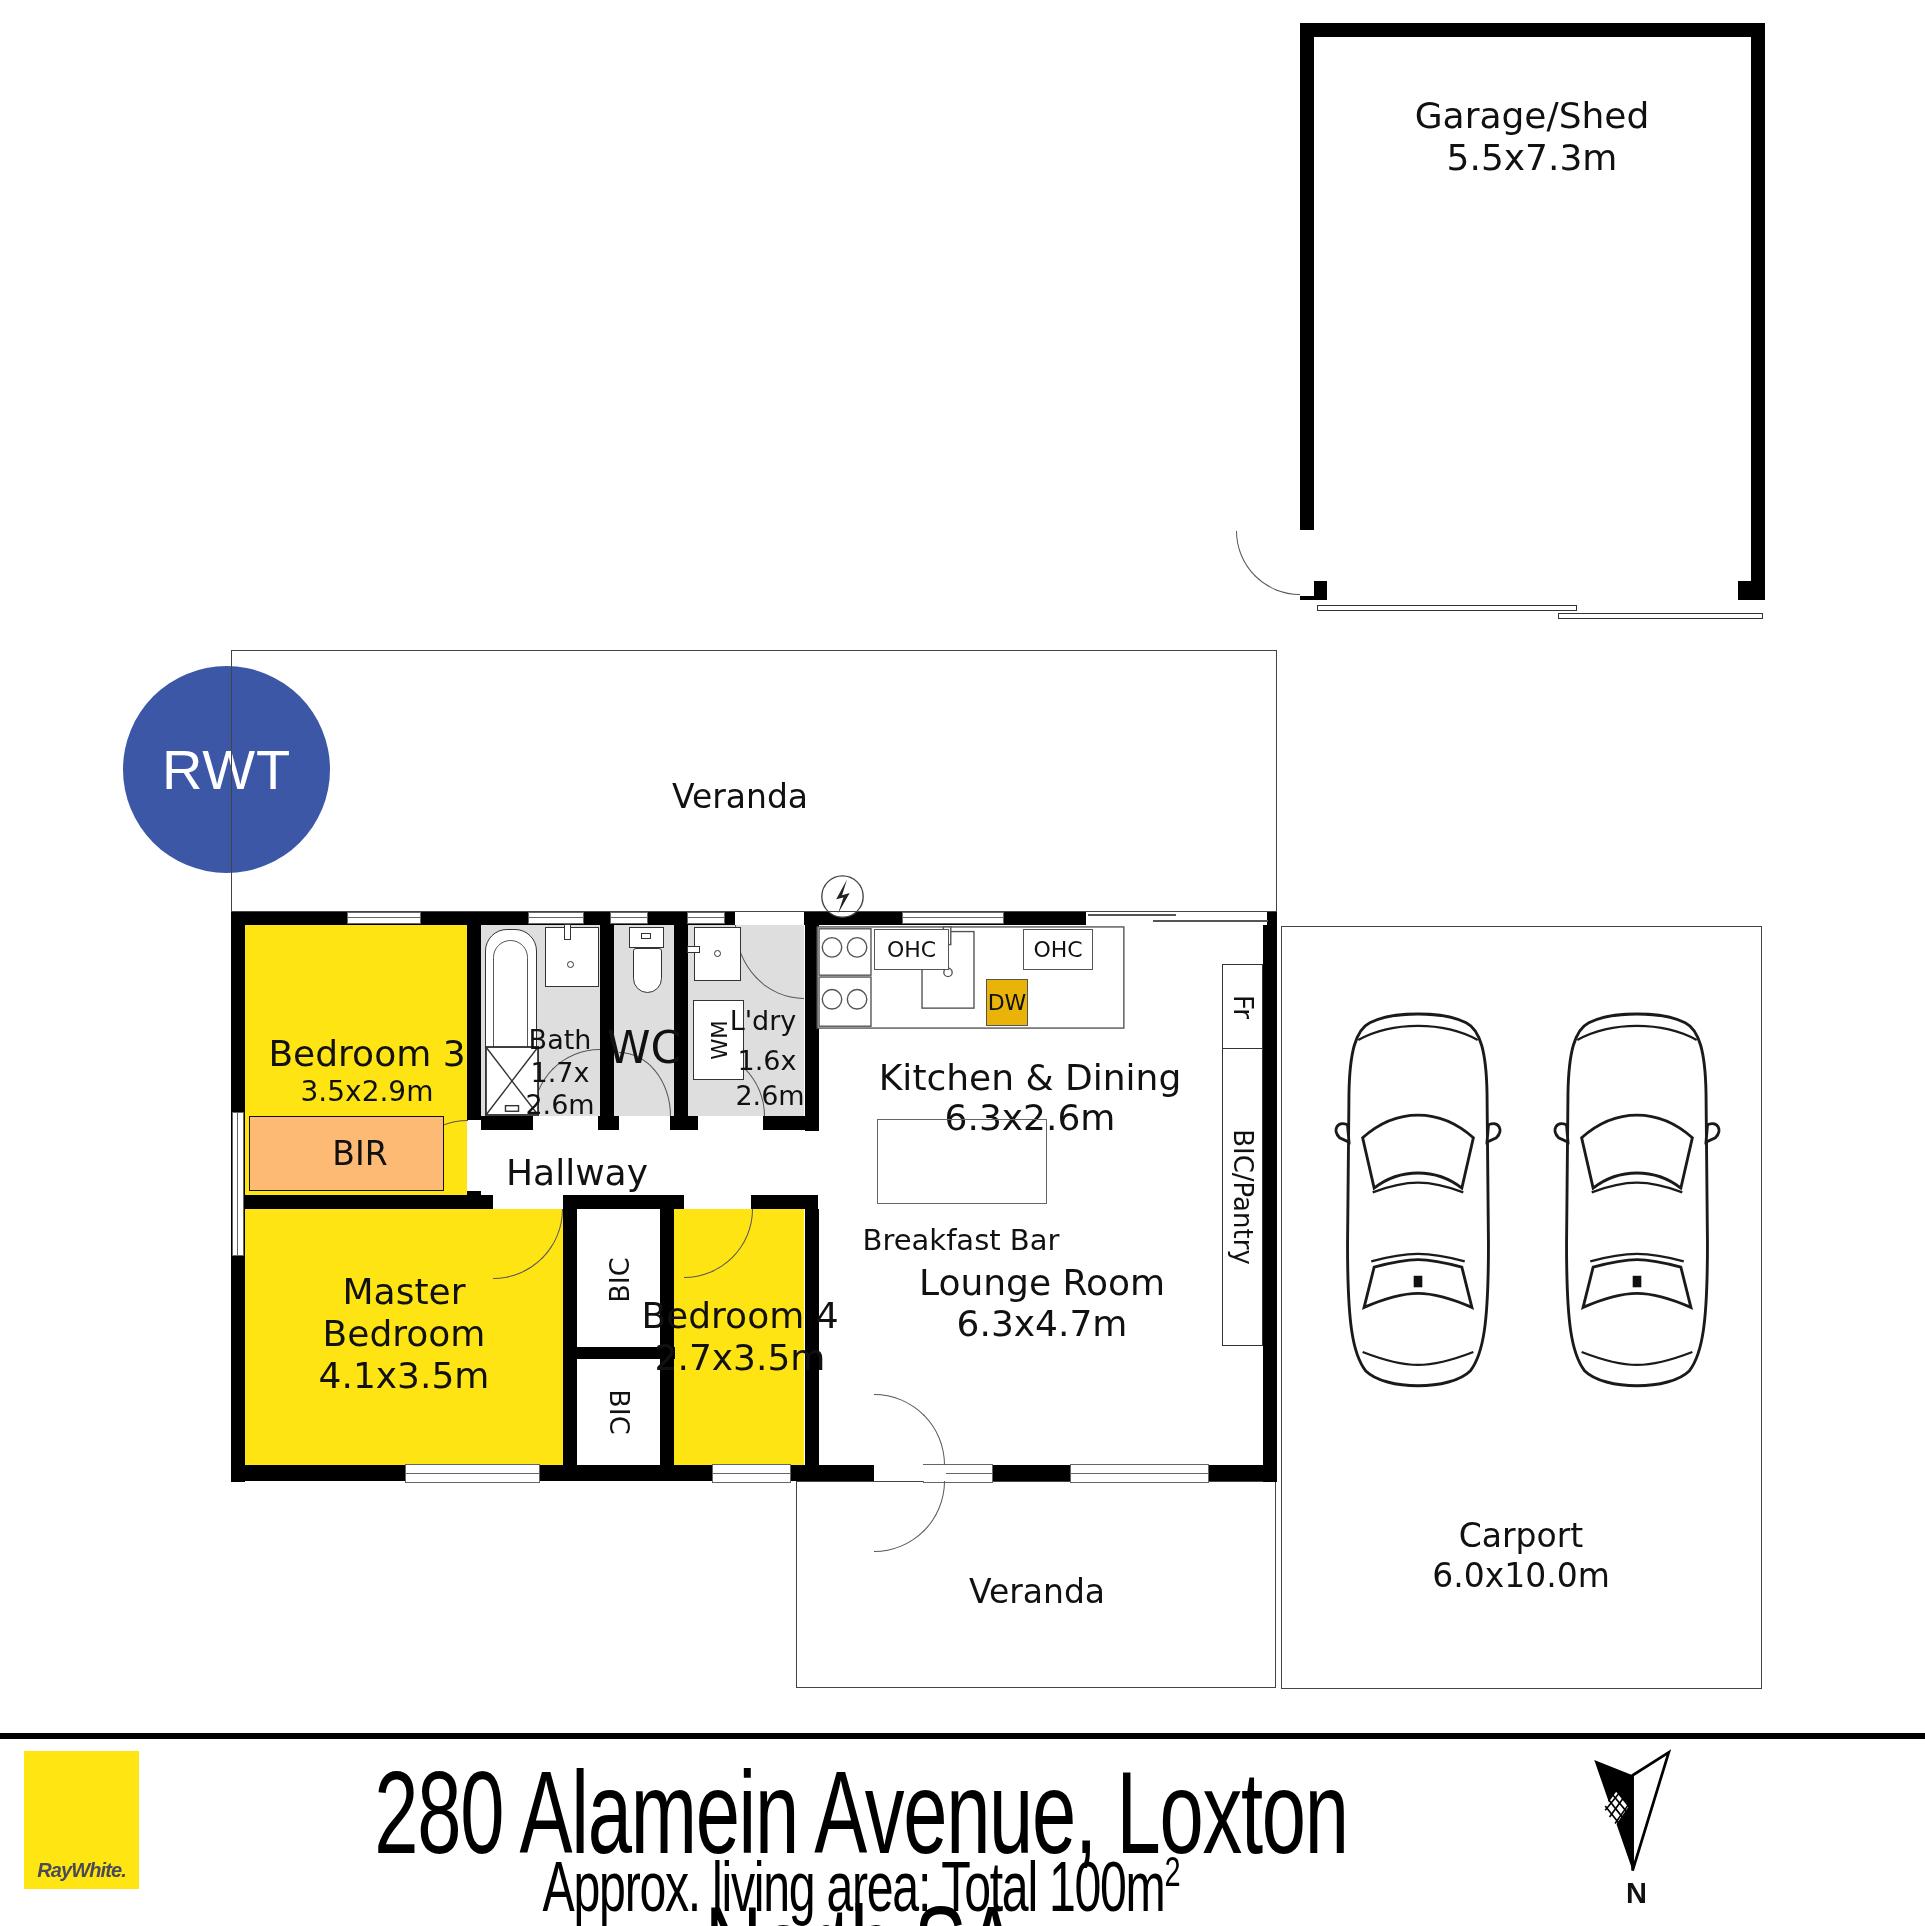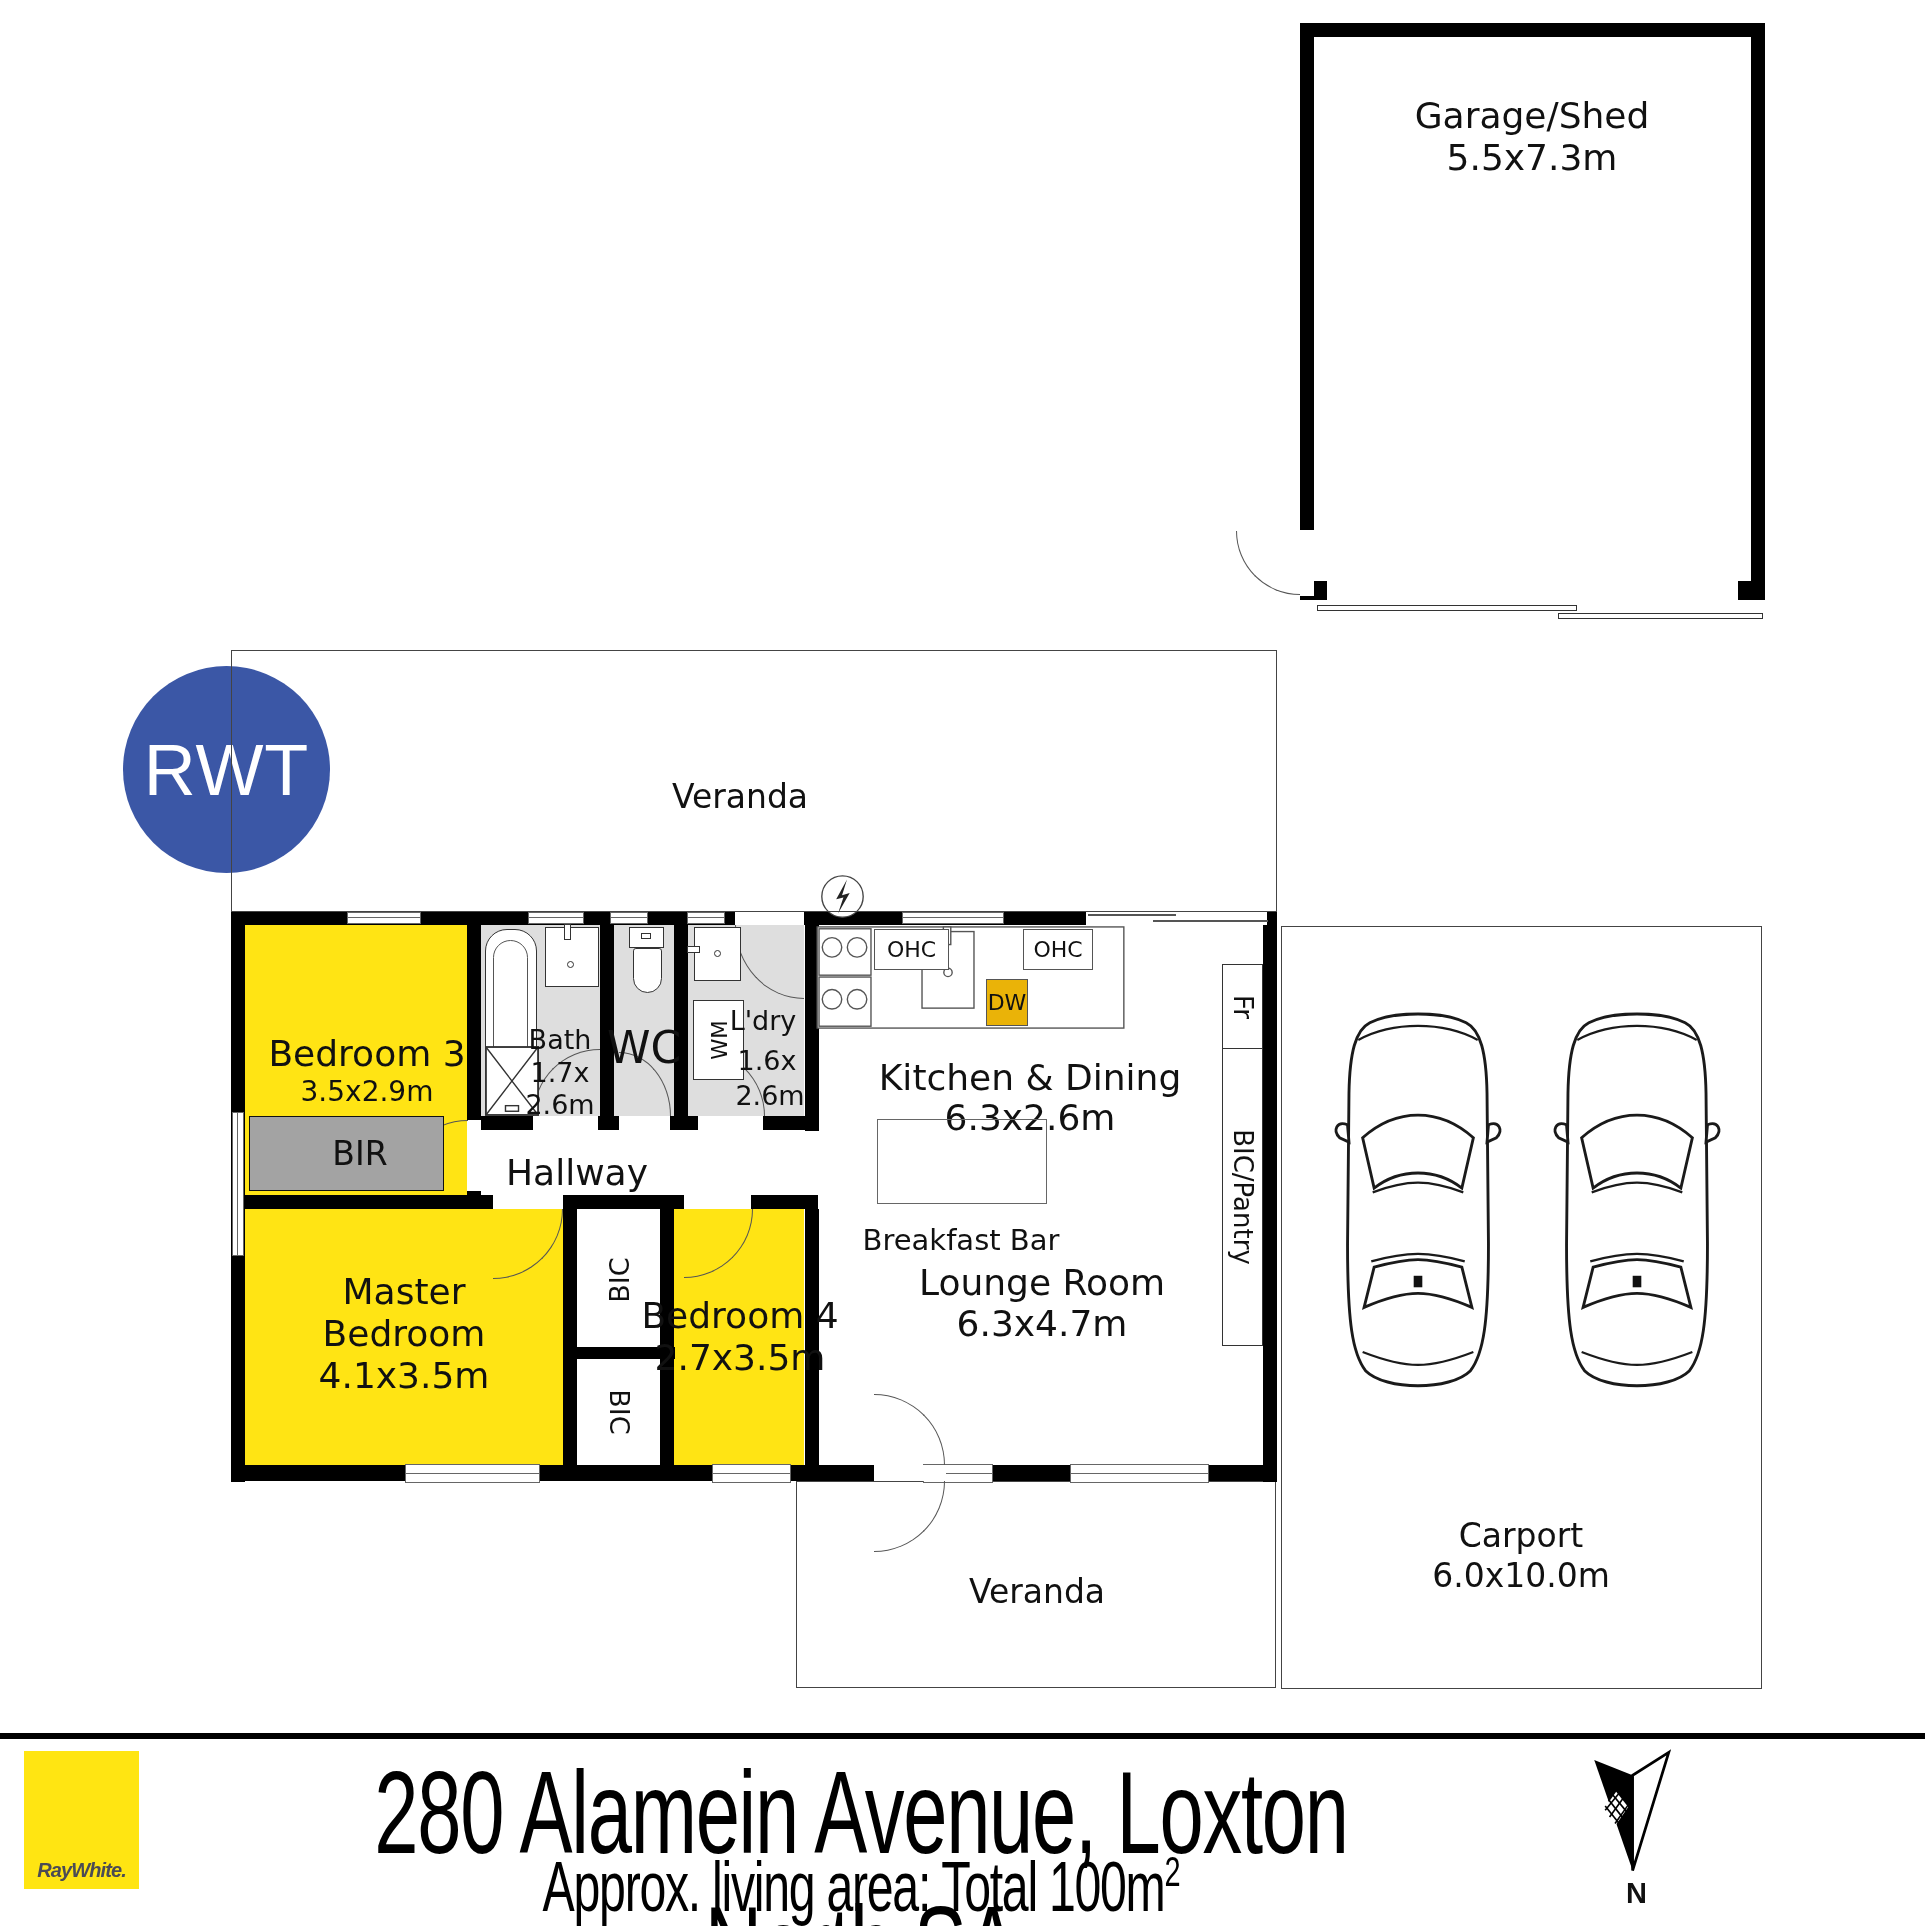--- a/index.html
+++ b/index.html
@@ -8,21 +8,21 @@
   }
   html,body{margin:0;padding:0;background:#fff;}
   #canvas{position:relative;width:1926px;height:1926px;background:#fff;overflow:hidden;
           font-family:"DejaVu Sans",sans-serif;color:#111;}
   .abs{position:absolute;}
   .w{position:absolute;background:var(--wall-black);}
   .room{position:absolute;}
   .yellow{background:var(--room-yellow);}
   .gray{background:var(--wet-gray);}
   .thin{position:absolute;border:1.4px solid #555;box-sizing:border-box;background:transparent;}
-  .box{position:absolute;background:#a3a3a3;border:1.9px solid #111;box-sizing:border-box;padding-left:27px;}
+  .box{position:absolute;background:#fdba74;border:1.9px solid #111;box-sizing:border-box;padding-left:27px;}
   .lbl{position:absolute;transform:translateX(-50%);white-space:nowrap;text-align:center;line-height:1.05;margin-top:12px;}
   .vlbl{position:absolute;white-space:nowrap;text-align:center;transform:translate(-50%,-50%) rotate(90deg);}
   .vlblccw{position:absolute;white-space:nowrap;text-align:center;transform:translate(-50%,-50%) rotate(-90deg);}
   .gap{position:absolute;background:#fff;}
   .arc{position:absolute;box-sizing:border-box;background:transparent;}
   .winh{position:absolute;background:#fff;border:1.4px solid #666;box-sizing:border-box;
         background-image:linear-gradient(#666,#666);background-size:100% 1.4px;background-position:center;background-repeat:no-repeat;}
   .winv{position:absolute;background:#fff;border:1.4px solid #666;box-sizing:border-box;
         background-image:linear-gradient(#666,#666);background-size:1.4px 100%;background-position:center;background-repeat:no-repeat;}
   .fix{position:absolute;background:#fff;border:1.4px solid #333;box-sizing:border-box;}
@@ -57,21 +57,21 @@
   <div class="w" style="left:1300px;top:581px;width:27px;height:18.6px"></div>
   <div class="w" style="left:1738px;top:581px;width:27px;height:18.6px"></div>
   <div class="fix" style="left:1317px;top:605px;width:260px;height:5.6px;border-width:1.4px"></div>
   <div class="fix" style="left:1558px;top:613px;width:205px;height:5.6px;border-width:1.4px"></div>
   <div class="gap" style="left:1300px;top:530px;width:14px;height:66px"></div>
   <div class="arc" style="left:1236px;top:531px;width:64px;height:64px;border-bottom:1.4px solid #555;border-left:1.4px solid #555;border-bottom-left-radius:100%"></div>
   <div class="lbl" style="left:1532px;top:85px;font-size:36px">Garage/Shed</div>
   <div class="lbl" style="left:1532px;top:127px;font-size:36px">5.5x7.3m</div>
 
   <div class="abs" style="left:123px;top:666px;width:207px;height:207px;border-radius:50%;background:var(--rwt-blue);z-index:1;display:flex;align-items:center;justify-content:center">
-    <div style="font-family:'Liberation Sans',sans-serif;font-size:72px;color:#fff;letter-spacing:0.9px">RWT</div>
+    <div style="font-family:'Liberation Sans',sans-serif;font-size:56px;color:#fff;letter-spacing:0.9px">RWT</div>
   </div>
 
   <div class="thin" style="left:231px;top:650px;width:1046px;height:262px;border-color:#444;z-index:2"></div>
   <div class="lbl" style="left:740px;top:768px;font-size:33px;z-index:2">Veranda</div>
 
   <div class="thin" style="left:1281px;top:926px;width:481px;height:763px;border-color:#444"></div>
   <svg class="abs" style="left:1331px;top:972px" width="174" height="458" viewBox="-16 0 242 540">
       <use href="#car"></use>
     </svg>
   <svg class="abs" style="left:1550px;top:972px" width="174" height="458" viewBox="-16 0 242 540">

